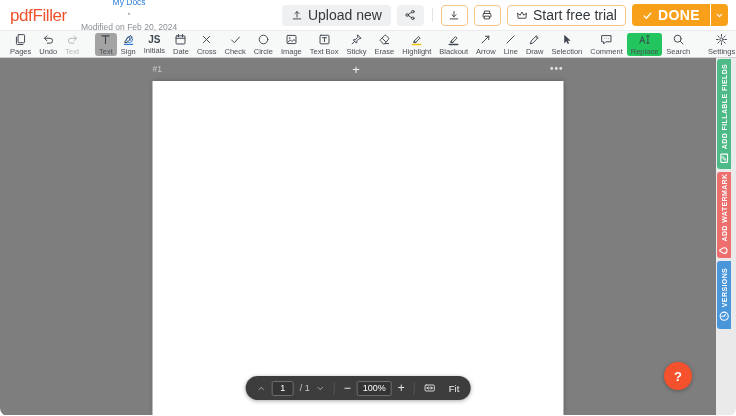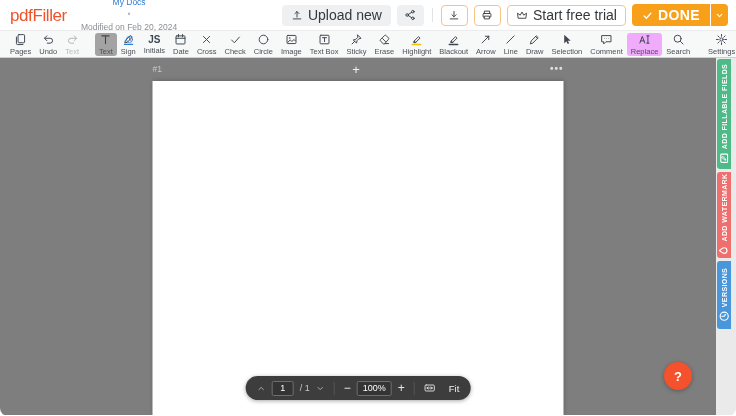--- a/index.html
+++ b/index.html
@@ -26,21 +26,21 @@
   .hdr-divider{width:1px;height:14px;background:#e1e3e5;margin:0 2px;}
 
   
   .toolbar{height:28px;background:#f7f8f8;border-top:1px solid #ececec;border-bottom:1px solid #d0d0d0;display:flex;align-items:stretch;padding:0 6px;}
   .tb-group{display:flex;align-items:stretch;}
   #tb-main{margin-left:12px;}
   #tb-right{margin-left:auto;}
   #tb-settings{margin-left:10px;}
   .tb-item{display:flex;flex-direction:column;align-items:center;justify-content:center;padding:1px 4px;margin:1.5px 0;border-radius:3px;cursor:pointer;}
   .tb-item.selected{background:#a3a3a3;}
-  .tb-item.active-gray{background:#f0abfc;}
+  .tb-item.active-gray{background:#22c55e;}
   .tb-item.disabled{opacity:.38;}
   .tb-icon{height:13px;display:flex;align-items:center;justify-content:center;color:#3f4750;}
   .tb-icon svg{width:13px;height:13px;display:block;}
   .txt-glyph{font-size:10px;font-weight:bold;color:#3f4750;line-height:1;}
   .tb-label{font-size:7.5px;color:#4a5056;line-height:1;margin-top:1.5px;white-space:nowrap;}
 
   
   .workspace{display:flex;height:357px;}
   .canvas{flex:1;position:relative;background:var(--canvas,#7E7E7E);overflow:hidden;}
   .page-controls{position:absolute;top:4px;left:50%;transform:translateX(-50%);width:411px;height:14px;display:flex;align-items:center;justify-content:space-between;}

